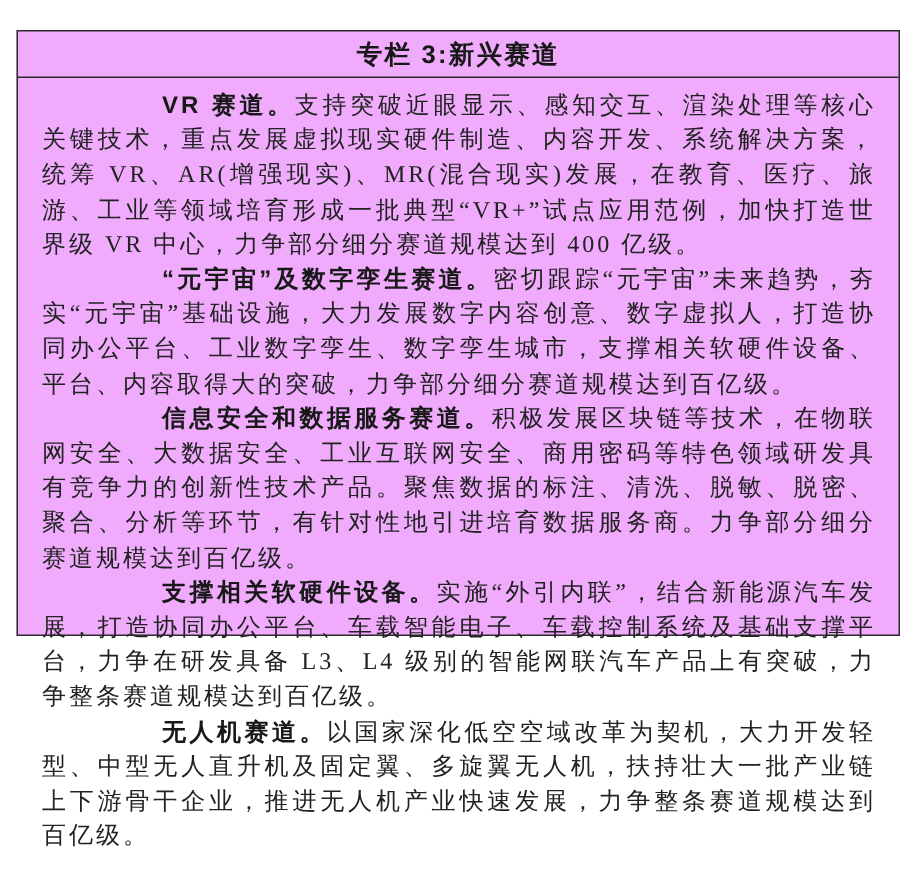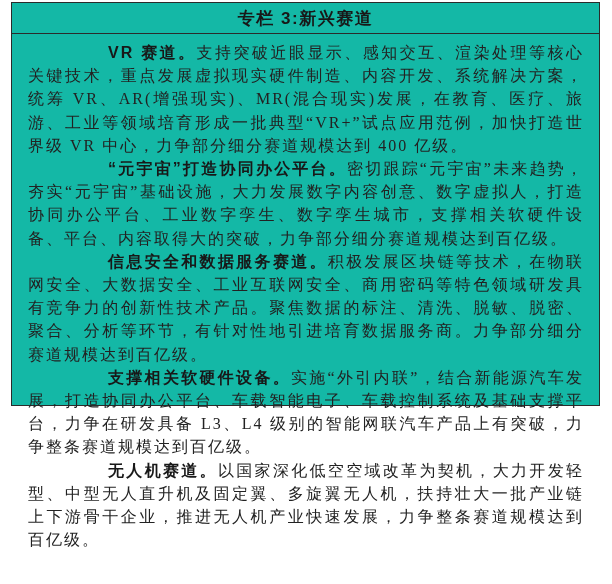--- a/index.html
+++ b/index.html
@@ -9,26 +9,26 @@
   }
   body {
     width: 612px;
     height: 584px;
     position: relative;
     font-family: "Liberation Serif", serif;
   }
   .column-box {
     position: absolute;
     left: 11px;
-    top: 2px;
+    top: 20px;
     width: 589px;
     height: 404px;
     box-sizing: border-box;
     border: 1.5px solid #2b2b2b;
-    background: #14b8a6;
+    background: #f0abfc;
   }
   .title-row {
     height: 31px;
     box-sizing: border-box;
     border-bottom: 1.5px solid #2b2b2b;
     display: flex;
     align-items: center;
     justify-content: center;
     font-family: "Liberation Sans", sans-serif;
     font-weight: 700;
@@ -63,21 +63,21 @@
 </head>
 <body>
 
 <div class="column-box">
   <div class="title-row">专栏 3:新兴赛道</div>
   <div class="body-area">
     <p>
       <span class="lead">VR 赛道。</span><span>支持突破近眼显示、感知交互、渲染处理等核心关键技术，重点发展虚拟现实硬件制造、内容开发、系统解决方案，统筹 VR、AR(增强现实)、MR(混合现实)发展，在教育、医疗、旅游、工业等领域培育形成一批典型“VR+”试点应用范例，加快打造世界级 VR 中心，力争部分细分赛道规模达到 400 亿级。</span>
     </p>
     <p>
-      <span class="lead">“元宇宙”打造协同办公平台。</span><span>密切跟踪“元宇宙”未来趋势，夯实“元宇宙”基础设施，大力发展数字内容创意、数字虚拟人，打造协同办公平台、工业数字孪生、数字孪生城市，支撑相关软硬件设备、平台、内容取得大的突破，力争部分细分赛道规模达到百亿级。</span>
+      <span class="lead">“元宇宙”及数字孪生赛道。</span><span>密切跟踪“元宇宙”未来趋势，夯实“元宇宙”基础设施，大力发展数字内容创意、数字虚拟人，打造协同办公平台、工业数字孪生、数字孪生城市，支撑相关软硬件设备、平台、内容取得大的突破，力争部分细分赛道规模达到百亿级。</span>
     </p>
     <p>
       <span class="lead">信息安全和数据服务赛道。</span><span>积极发展区块链等技术，在物联网安全、大数据安全、工业互联网安全、商用密码等特色领域研发具有竞争力的创新性技术产品。聚焦数据的标注、清洗、脱敏、脱密、聚合、分析等环节，有针对性地引进培育数据服务商。力争部分细分赛道规模达到百亿级。</span>
     </p>
     <p>
       <span class="lead">支撑相关软硬件设备。</span><span>实施“外引内联”，结合新能源汽车发展，打造协同办公平台、车载智能电子、车载控制系统及基础支撑平台，力争在研发具备 L3、L4 级别的智能网联汽车产品上有突破，力争整条赛道规模达到百亿级。</span>
     </p>
     <p>
       <span class="lead">无人机赛道。</span><span>以国家深化低空空域改革为契机，大力开发轻型、中型无人直升机及固定翼、多旋翼无人机，扶持壮大一批产业链上下游骨干企业，推进无人机产业快速发展，力争整条赛道规模达到百亿级。</span>
     </p>

